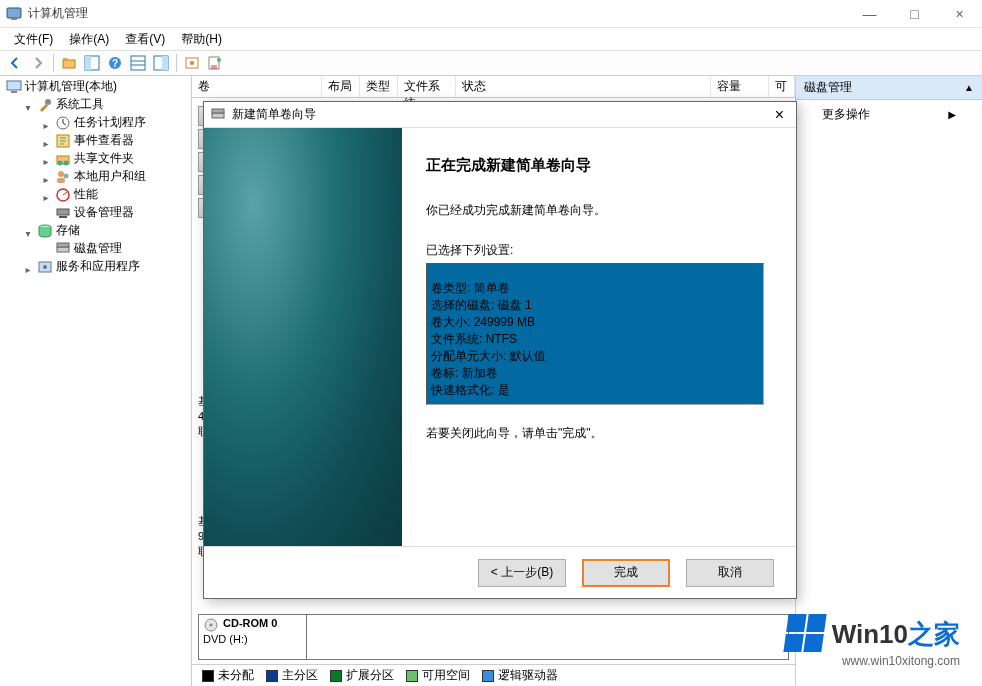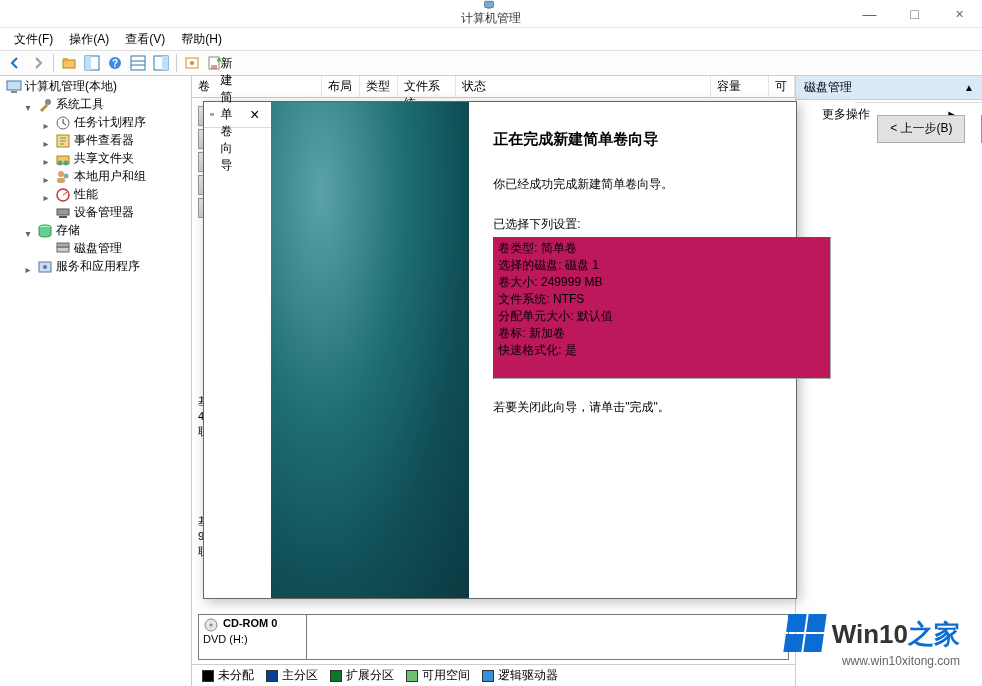--- a/index.html
+++ b/index.html
@@ -1,19 +1,19 @@
 <!DOCTYPE html>
 <html><head>
 <meta charset="utf-8">
 <style>
 * { box-sizing: border-box; margin: 0; padding: 0; font-family: "Microsoft YaHei", "Segoe UI", sans-serif; }
 body { background: #fff; width: 982px; height: 686px; overflow: hidden; position: relative; }
 
 
-.titlebar { display: flex; align-items: center; height: 28px; padding: 0 4px; border-bottom: 1px solid #e5e5e5; flex-direction: column; }
+.titlebar { display: flex; align-items: center; height: 28px; padding: 0 4px; border-bottom: 1px solid #e5e5e5; }
 .titlebar .app-icon { width: 16px; height: 16px; margin: 0 6px 0 2px; }
 .titlebar .title { font-size: 12px; color: #333; flex: 1; }
 .window-controls { display: flex; position: absolute; right: 0; top: 0; }
 .window-controls .wc { width: 45px; height: 28px; display: flex; align-items: center; justify-content: center; color: #666; font-size: 14px; }
 
 
 .menubar { display: flex; height: 22px; align-items: center; padding: 0 6px; font-size: 12px; color: #000; }
 .menubar .menu-item { padding: 2px 8px; }
 
 
@@ -50,42 +50,42 @@
 .actions-item { padding: 6px 26px; display: flex; justify-content: space-between; align-items: center; }
 
 
 .wizard {
   position: absolute;
   left: 203px; top: 101px;
   width: 594px; height: 498px;
   background: #fff;
   border: 1px solid #666;
   box-shadow: 3px 3px 12px rgba(0,0,0,0.25);
-  display: flex; flex-direction: row;
+  display: flex; flex-direction: column;
 }
 .wizard-title { height: 26px; display: flex; align-items: center; padding: 0 6px; font-size: 12px; border-bottom: 1px solid #ddd; }
 .wizard-title .wt-icon { width: 16px; height: 16px; margin-right: 6px; }
 .wizard-title .close { margin-left: auto; font-size: 16px; padding: 0 6px; }
 .wizard-body { flex: 1; display: flex; }
 .wizard-side {
   width: 198px;
   background: radial-gradient(ellipse at 25% 18%, #5aa3a8 0%, #1e6e74 40%, #104d55 70%, #0b3a42 100%);
   position: relative;
 }
 .wizard-main { flex: 1; padding: 28px 24px 10px 24px; font-size: 12px; color: #000; }
 .wizard-main h2 { font-size: 15px; font-weight: 600; margin-bottom: 26px; }
 .wizard-main .msg { margin-bottom: 22px; line-height: 1.6; }
 .wizard-main .sel-label { margin-bottom: 4px; }
 .settings-box {
   width: 338px; height: 142px;
   border: 1px inset #aaa;
-  padding: 2px 4px;
+  padding: 16px 4px;
   font-size: 12px; line-height: 17px;
   overflow-y: scroll;
-  background: #be185d;
+  background: #0369a1;
 }
 .wizard-main .close-msg { margin-top: 20px; }
 .wizard-buttons { height: 52px; border-top: 1px solid #ddd; display: flex; align-items: center; justify-content: flex-end; gap: 16px; padding: 0 22px; }
 .wizard-buttons button {
   width: 88px; height: 28px; font-size: 12px;
   background: #e1e1e1; border: 1px solid #adadad;
 }
 .wizard-buttons button.primary { border: 2px solid #e8832b; }
 
 

